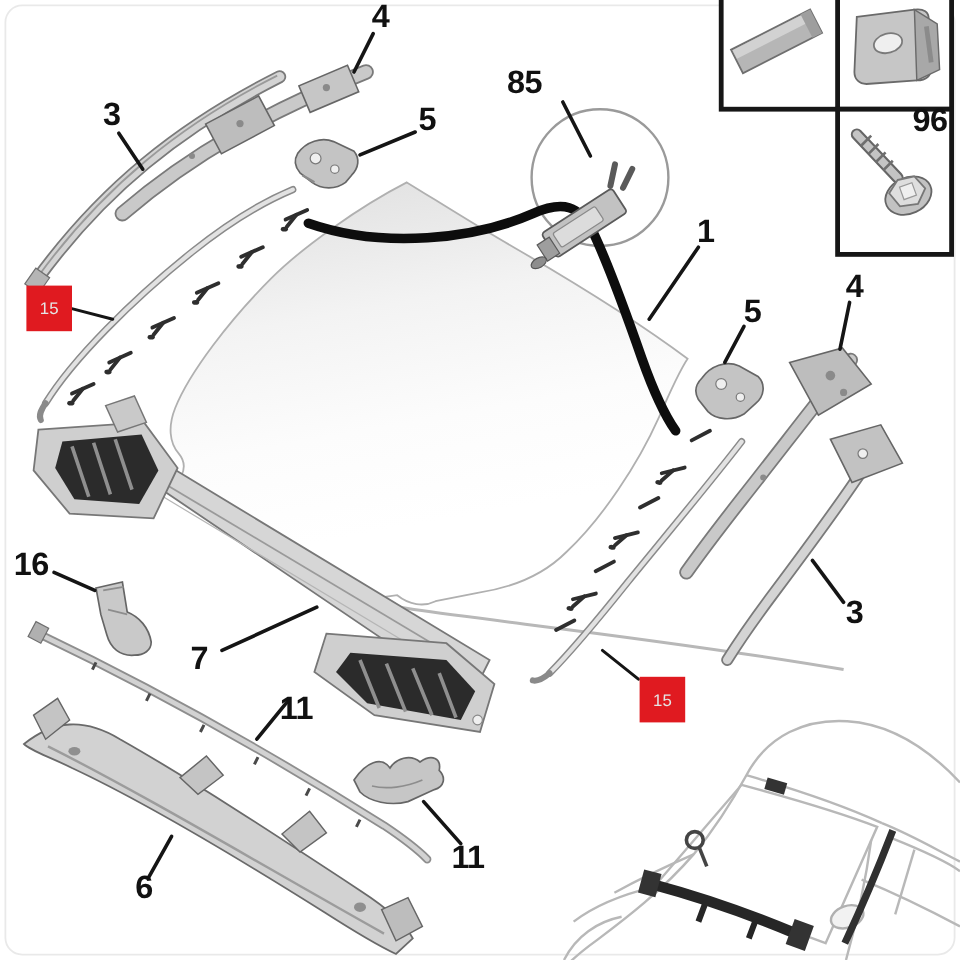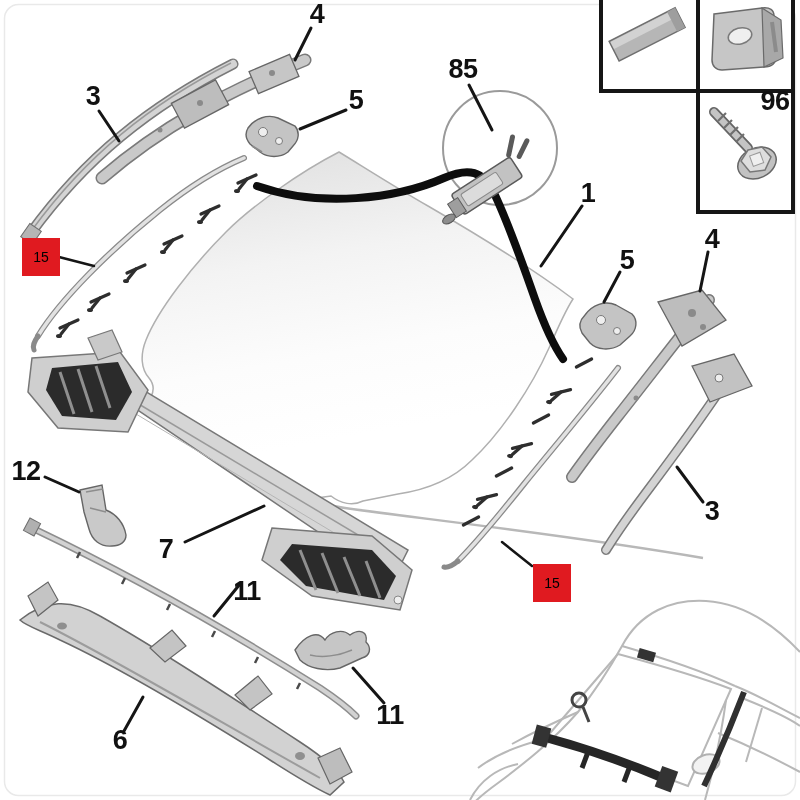--- a/index.html
+++ b/index.html
@@ -3,21 +3,21 @@
 <meta charset="utf-8">
 <style>
   html,body{margin:0;padding:0;background:#fff;}
   #stage{position:relative;width:800px;height:800px;background:#fff;overflow:hidden;
          font-family:"Liberation Sans",sans-serif;}
   #art{position:absolute;left:0;top:0;}
   .callout{position:absolute;transform:translate(-50%,-50%);
            font:700 27px "Liberation Sans",sans-serif;color:#111;
            white-space:nowrap;letter-spacing:-0.5px;}
   .marker15{position:absolute;width:38px;height:38px;background:#e01a20;
-            color:#000000;display:flex;align-items:center;justify-content:center;
+            color:#e5e5e5;display:flex;align-items:center;justify-content:center;
             font:400 14px "Liberation Sans",sans-serif;cursor:pointer;}
 </style>
 </head>
 <body>
 
 <div id="stage">
 
 <svg id="art" width="800" height="800" viewBox="0 0 800 800">
   <defs>
     <linearGradient id="gGlass" x1="340" y1="150" x2="390" y2="430" gradientUnits="userSpaceOnUse">
@@ -244,26 +244,26 @@
     <line x1="384" y1="703" x2="353" y2="668"></line>
     <line x1="59" y1="257" x2="94" y2="266" stroke-width="2.5"></line>
     <line x1="532" y1="566" x2="502" y2="542" stroke-width="2.5"></line>
   </g>
 </svg>
 
 <div class="callout" style="left:588px;top:193px">1</div>
 <div class="callout" style="left:93px;top:96px">3</div>
 <div class="callout" style="left:317px;top:14px">4</div>
 <div class="callout" style="left:356px;top:100px">5</div>
-<div class="callout" style="left:463px;top:69px">85</div>
+<div class="callout" style="left:437px;top:69px">85</div>
 <div class="callout" style="left:775px;top:101px">96</div>
 <div class="callout" style="left:627px;top:260px">5</div>
 <div class="callout" style="left:712px;top:239px">4</div>
 <div class="callout" style="left:712px;top:511px">3</div>
-<div class="callout" style="left:26px;top:471px">12</div>
+<div class="callout" style="left:26px;top:471px">16</div>
 <div class="callout" style="left:166px;top:549px">7</div>
 <div class="callout" style="left:247px;top:591px">11</div>
 <div class="callout" style="left:120px;top:740px">6</div>
 <div class="callout" style="left:390px;top:715px">11</div>
 
 <div class="marker15" style="left:22px;top:238px">15</div>
 <div class="marker15" style="left:533px;top:564px">15</div>
 
 </div>
 

